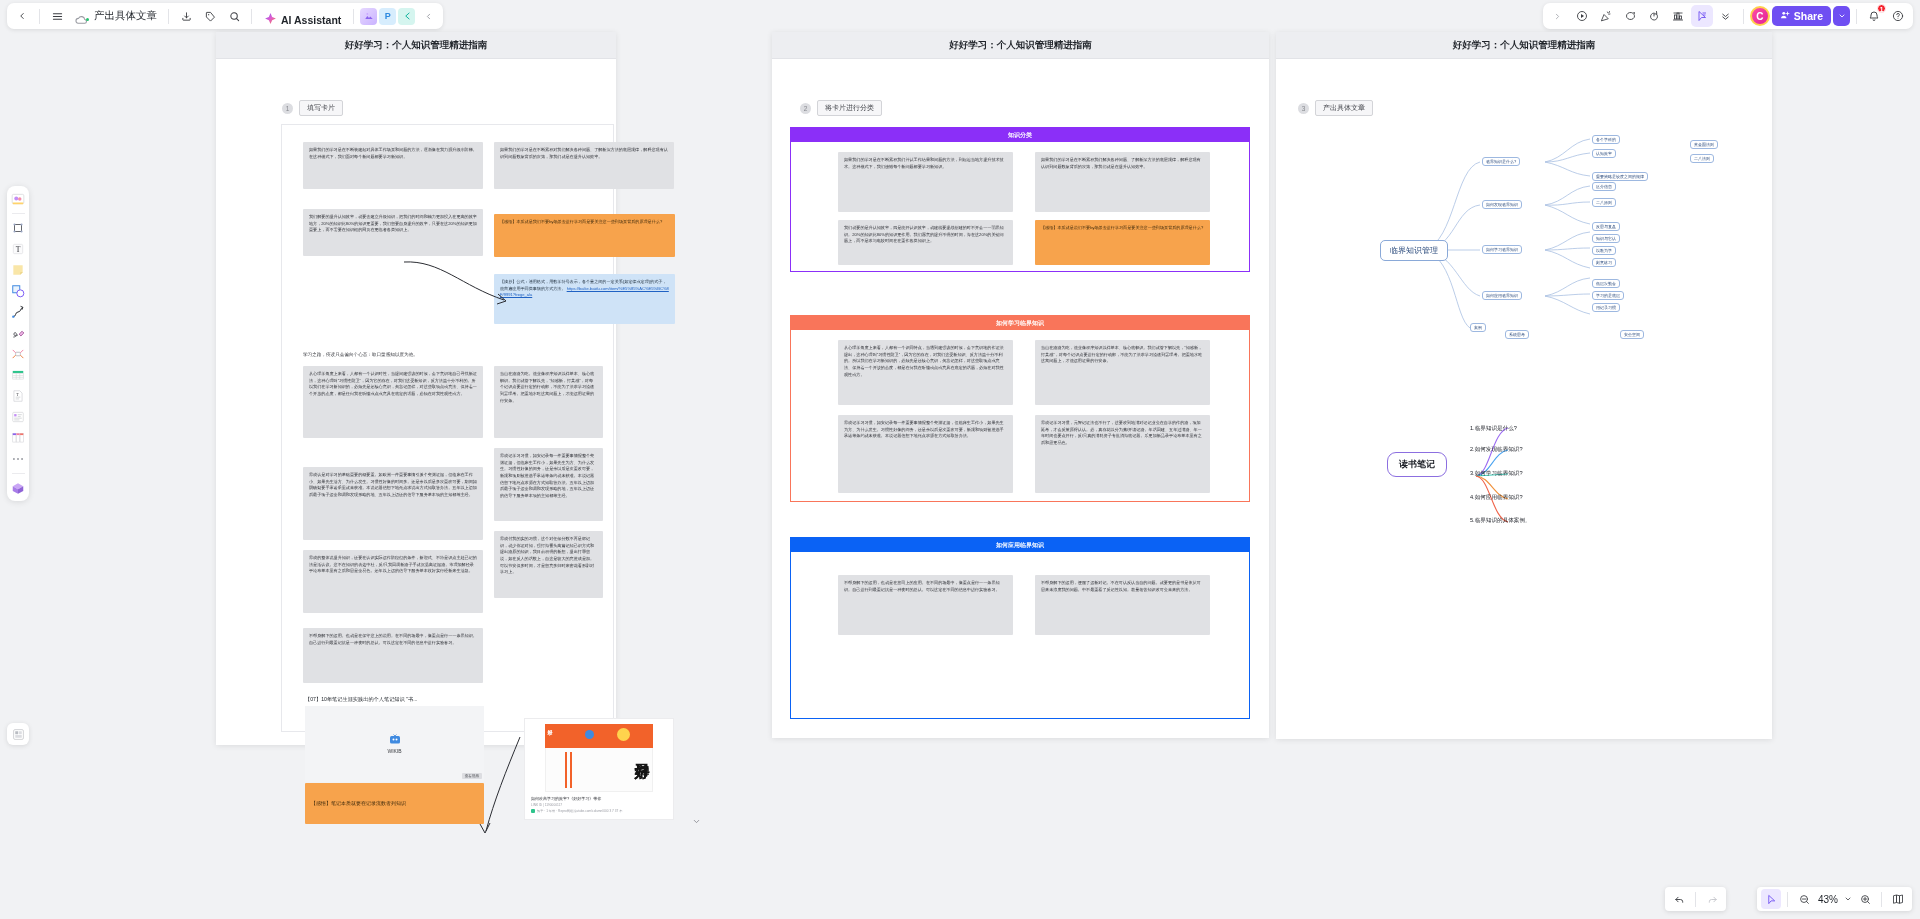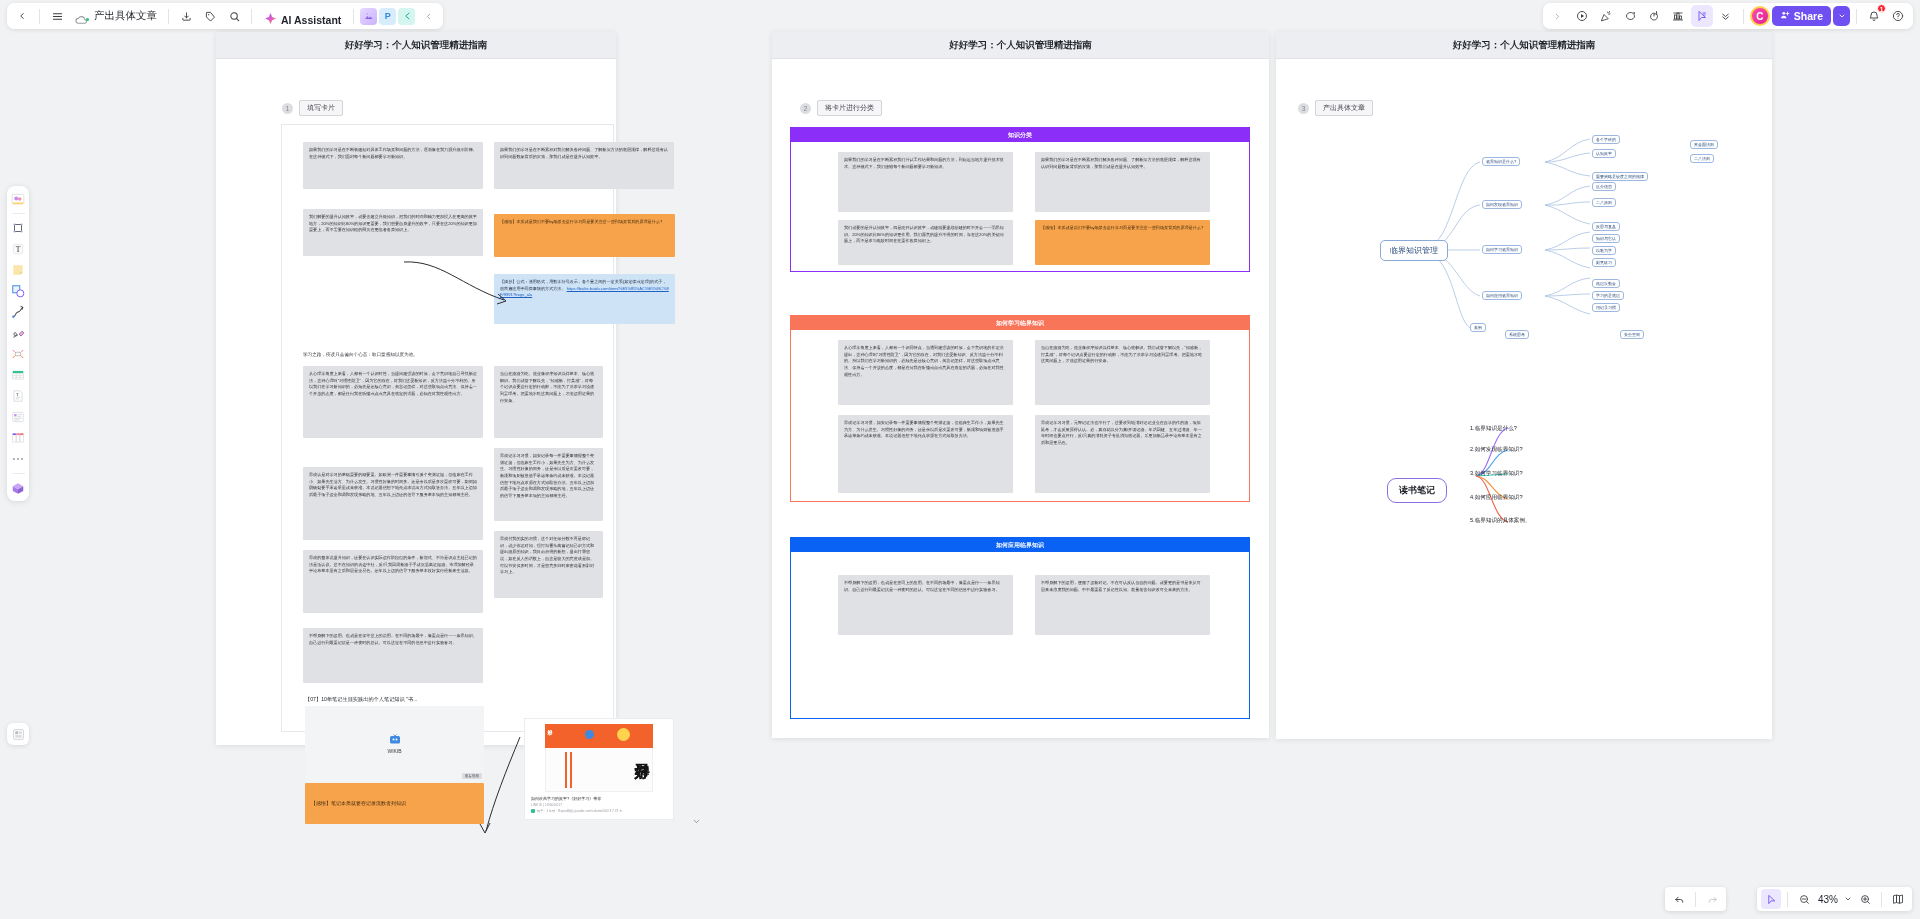--- a/index.html
+++ b/index.html
@@ -641,18 +641,18 @@
 <div class="mm-node" style="left:1505px;top:330px;">系统思考</div>
 <div class="mm-node" style="left:1620px;top:330px;">安全空间</div>
 
 <svg style="position:absolute;left:1470px;top:420px;width:110px;height:110px;pointer-events:none;">
   <path d="M6 56 C 20 54, 22 12, 38 8" stroke="#9b6bf2" stroke-width="1.1" fill="none"></path>
   <path d="M6 56 C 20 55, 24 32, 38 30" stroke="#4aa3f0" stroke-width="1.1" fill="none"></path>
   <path d="M6 56 L 38 54" stroke="#3ec9b6" stroke-width="1.1" fill="none"></path>
   <path d="M6 56 C 20 57, 24 76, 38 79" stroke="#f0913a" stroke-width="1.1" fill="none"></path>
   <path d="M6 56 C 20 58, 22 98, 38 102" stroke="#f0644a" stroke-width="1.1" fill="none"></path>
 </svg>
-<div class="mm2-root" style="left:1387px;top:478px;">读书笔记</div>
+<div class="mm2-root" style="left:1387px;top:452px;">读书笔记</div>
 <div class="mm2-leaf" style="left:1470px;top:425px;">1.临界知识是什么?</div>
 <div class="mm2-leaf" style="left:1470px;top:446px;">2.如何发现临界知识?</div>
 <div class="mm2-leaf" style="left:1470px;top:470px;">3.如何学习临界知识?</div>
 <div class="mm2-leaf" style="left:1470px;top:494px;">4.如何应用临界知识?</div>
 <div class="mm2-leaf" style="left:1470px;top:517px;">5.临界知识的具体案例。</div>
 
 </body></html>

